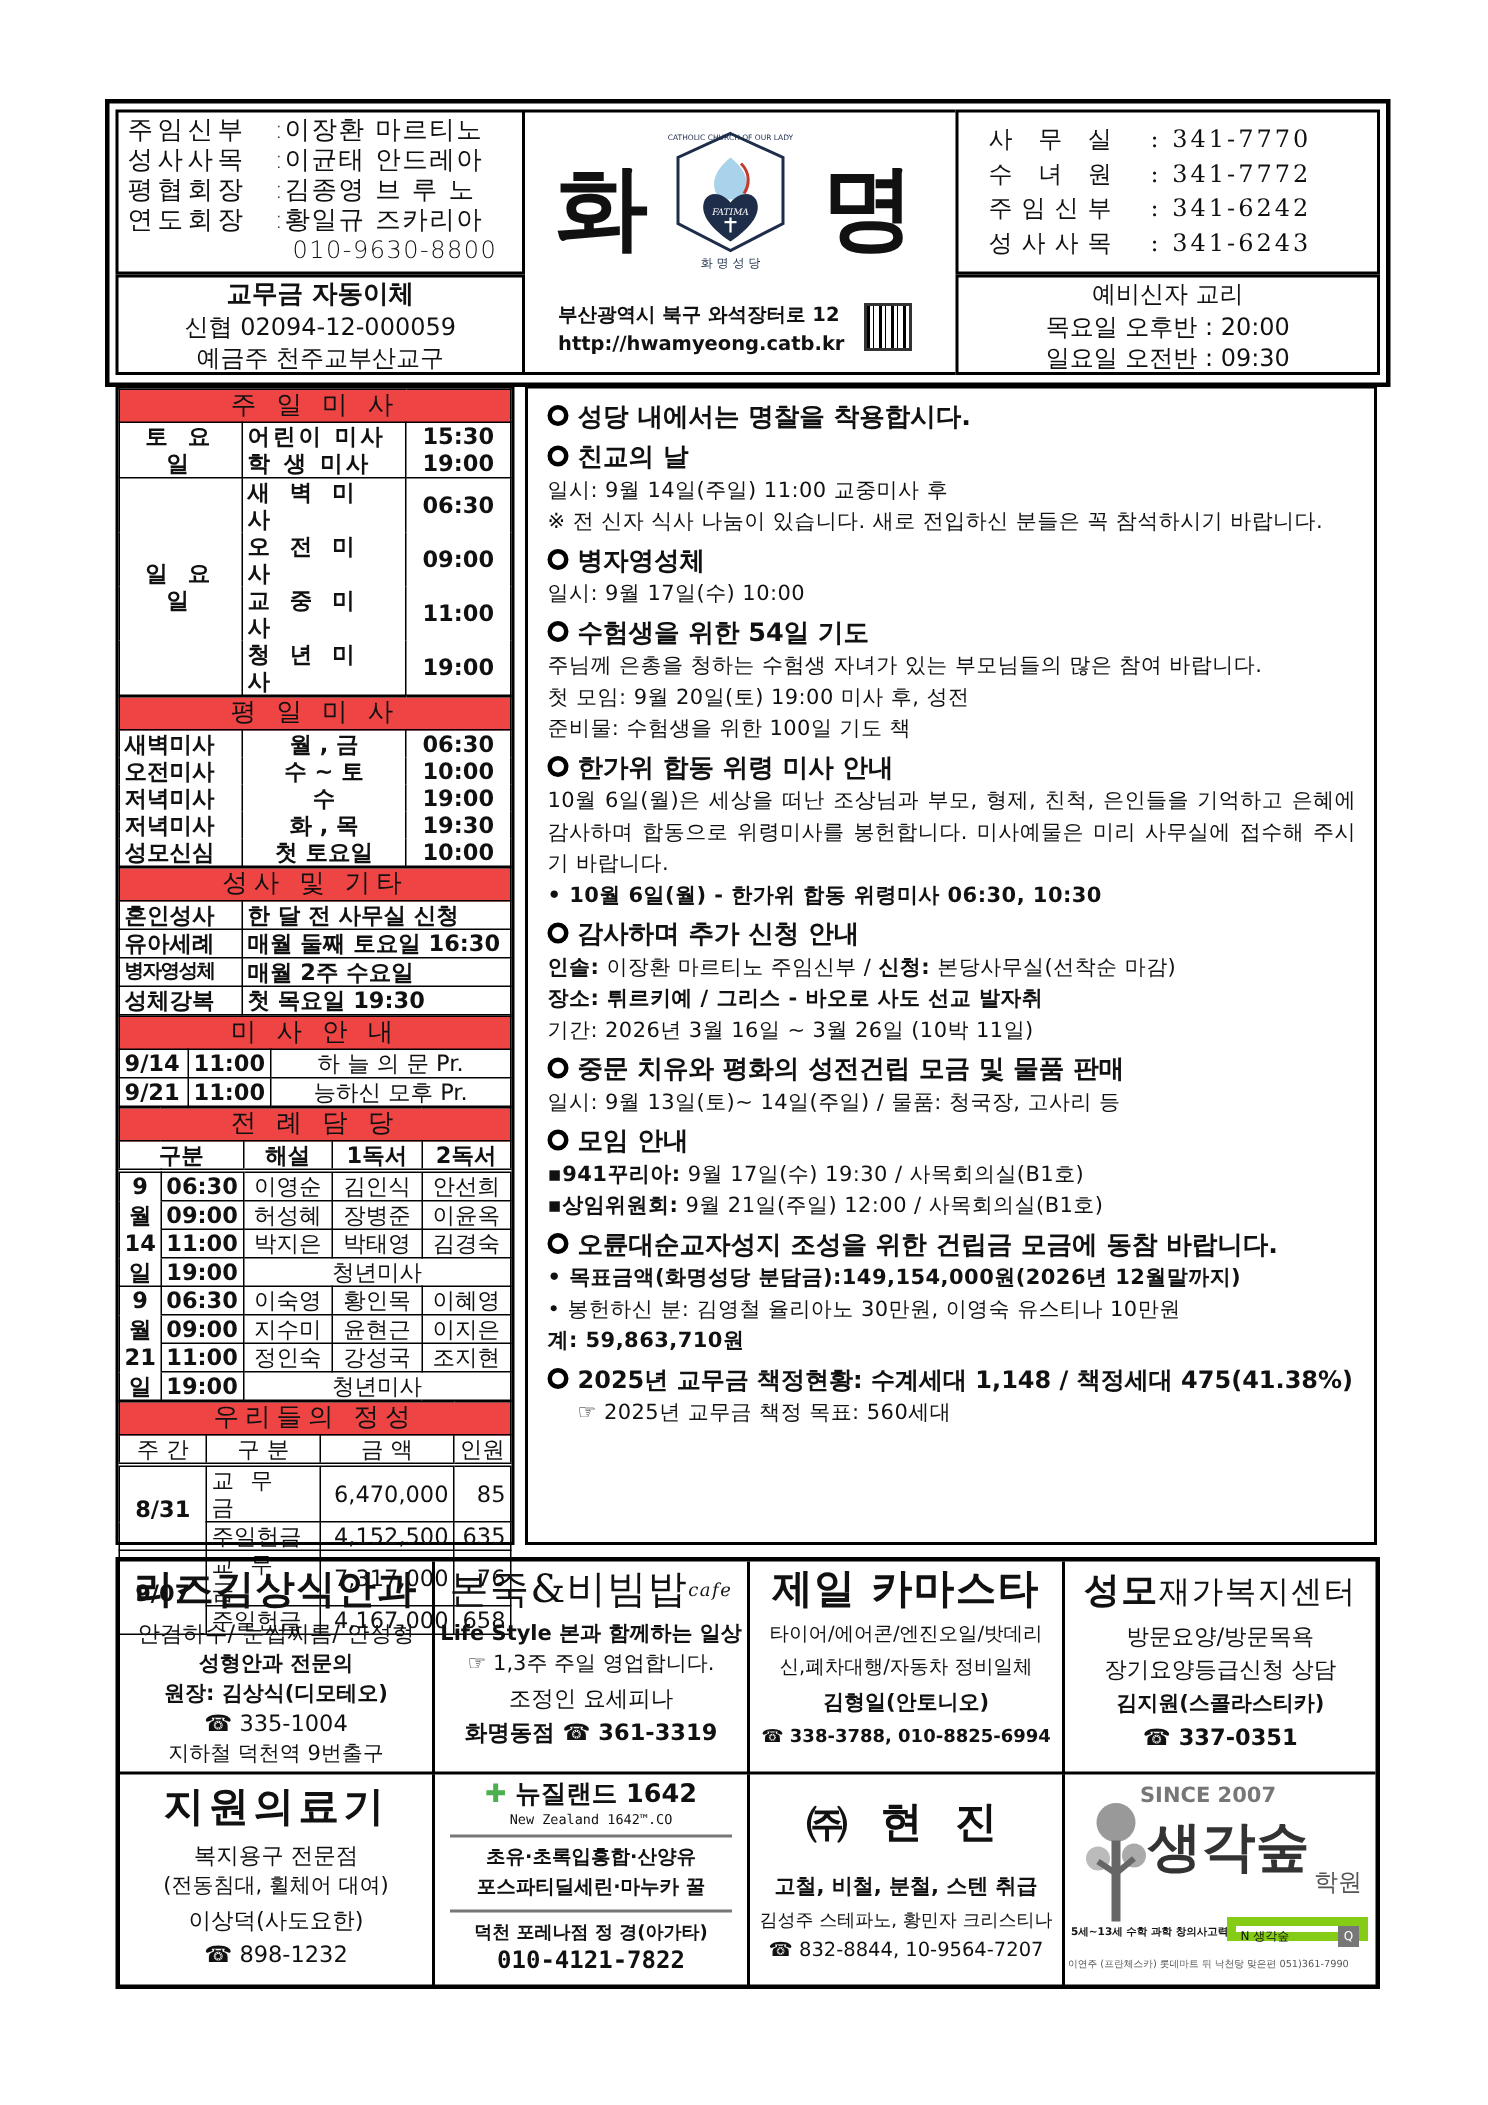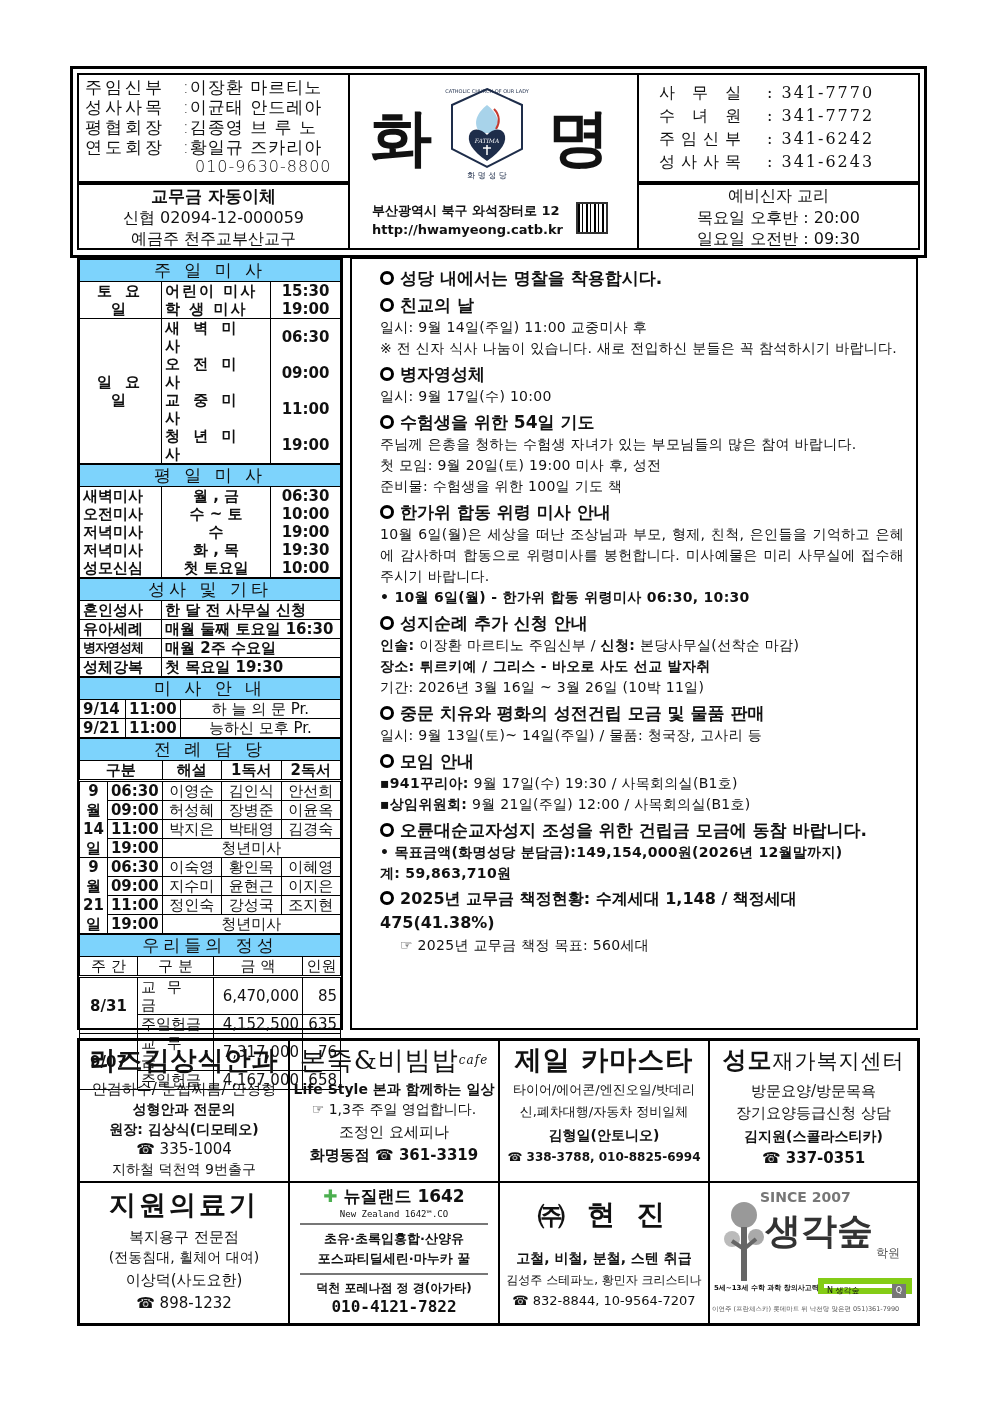--- a/index.html
+++ b/index.html
@@ -30,28 +30,28 @@
   .hdr-right .row { display: flex; font-size: 16px; line-height: 23px; font-family: "DejaVu Serif", serif; letter-spacing: 2px; }
   .hdr-right .k { width: 108px; letter-spacing: 6px; }
   .hdr-right2 { left: 637px; top: 183px; width: 283px; height: 67px; border: 2px solid #000; text-align: center; }
   .hdr-right2 .t { font-size: 16px; line-height: 22px; }
   .hdr-right2 .s { font-size: 16px; line-height: 21px; }
 
   
   .lcol { left: 77px; top: 257px; width: 266px; height: 773px; border: 2px solid #000; }
   table { border-collapse: collapse; width: 100%; }
   .lt td { border: 1px solid #000; font-size: 15px; font-weight: bold; padding: 0 3px; line-height: 18px; }
-  .sec-h { background: #7dd3fc; text-align: center; font-size: 17px !important; font-weight: normal !important; letter-spacing: 4px; line-height: 21px !important; }
+  .sec-h { background: #ef4444; text-align: center; font-size: 17px !important; font-weight: normal !important; letter-spacing: 4px; line-height: 21px !important; }
   .center { text-align: center; }
   .right { text-align: right; }
   .normal { font-weight: normal !important; }
   .double-bottom { border-bottom: 3px double #000 !important; }
 
   
-  .rcol { left: 350px; top: 257px; width: 568px; height: 773px; border: 2px solid #000; padding: 4px 12px 0 28px; }
+  .rcol { left: 350px; top: 257px; width: 568px; height: 773px; border: 2px solid #000; padding: 4px 12px 0 13px; }
   .n-h { font-size: 17px; font-weight: bold; line-height: 24px; margin-top: 3px; }
   .n-h .bul { display: inline-block; width: 14px; height: 14px; border: 3px solid #000; border-radius: 50%; margin-right: 6px; vertical-align: -1px; position: relative; }
   .n-p { font-size: 14px; line-height: 21px; letter-spacing: 0.3px; }
   .n-p b { font-weight: bold; }
 
   
   .ads { left: 77px; top: 1038px; width: 843px; height: 288px; border: 3px solid #000; }
   .ad { position: absolute; width: 210px; height: 142px; border-right: 2px solid #000; border-bottom: 2px solid #000; text-align: center; overflow: hidden; }
   .ad .big { font-size: 27px; font-weight: bold; line-height: 38px; letter-spacing: 1px; }
   .ad .l { font-size: 14px; line-height: 20px; }
@@ -368,34 +368,35 @@
 
   <div class="n-h"><span class="bul"></span><span>수험생을 위한 54일 기도</span></div>
   <div class="n-p">주님께 은총을 청하는 수험생 자녀가 있는 부모님들의 많은 참여 바랍니다.</div>
   <div class="n-p">첫 모임: 9월 20일(토) 19:00 미사 후, 성전</div>
   <div class="n-p">준비물: 수험생을 위한 100일 기도 책</div>
 
   <div class="n-h"><span class="bul"></span><span>한가위 합동 위령 미사 안내</span></div>
   <div class="n-p" style="text-align:justify;">10월 6일(월)은 세상을 떠난 조상님과 부모, 형제, 친척, 은인들을 기억하고 은혜에 감사하며 합동으로 위령미사를 봉헌합니다. 미사예물은 미리 사무실에 접수해 주시기 바랍니다.</div>
   <div class="n-p" style="font-weight:bold;">• 10월 6일(월) - 한가위 합동 위령미사 06:30, 10:30</div>
 
-  <div class="n-h"><span class="bul"></span><span>성지순례 추가 신청 안내</span></div>
+  <div class="n-h"><span class="bul"></span><span>감사하며 추가 신청 안내</span></div>
   <div class="n-p"><b>인솔:</b> <span>이장환 마르티노 주임신부 /</span> <b>신청:</b> <span>본당사무실(선착순 마감)</span></div>
   <div class="n-p" style="font-weight:bold;">장소: 튀르키예 / 그리스 - 바오로 사도 선교 발자취</div>
   <div class="n-p">기간: 2026년 3월 16일 ~ 3월 26일 (10박 11일)</div>
 
   <div class="n-h"><span class="bul"></span><span>중문 치유와 평화의 성전건립 모금 및 물품 판매</span></div>
   <div class="n-p">일시: 9월 13일(토)~ 14일(주일) / 물품: 청국장, 고사리 등</div>
 
   <div class="n-h"><span class="bul"></span><span>모임 안내</span></div>
   <div class="n-p">▪<b>941꾸리아:</b> <span>9월 17일(수) 19:30 / 사목회의실(B1호)</span></div>
   <div class="n-p">▪<b>상임위원회:</b> <span>9월 21일(주일) 12:00 / 사목회의실(B1호)</span></div>
 
   <div class="n-h"><span class="bul"></span><span>오륜대순교자성지 조성을 위한 건립금 모금에 동참 바랍니다.</span></div>
   <div class="n-p" style="font-weight:bold;">• 목표금액(화명성당 분담금):149,154,000원(2026년 12월말까지)</div>
+  <div class="n-p">• 봉헌하신 분: 김영철 율리아노 30만원, 이영숙 유스티나 10만원</div>
   <div class="n-p" style="font-weight:bold;">계: 59,863,710원</div>
 
   <div class="n-h" style="font-size:16px;"><span class="bul"></span><span>2025년 교무금 책정현황: 수계세대 1,148 / 책정세대 475(41.38%)</span></div>
   <div class="n-p" style="padding-left:20px;">☞ 2025년 교무금 책정 목표: 560세대</div>
 </div>
 
 <div class="abs ads">
   <div class="ad" style="left:0;top:0;">
     <div class="big" style="font-size:26px;">리즈김상식안과</div>
     <div class="l" style="font-size:15px;">안검하수/ 눈썹찌름/ 안성형</div>
@@ -453,18 +454,18 @@
     <svg style="position:absolute;left:14px;top:16px;" width="40" height="84" viewBox="0 0 40 84">
       <circle cx="20" cy="16" r="13" fill="#999"></circle>
       <circle cx="8" cy="40" r="8" fill="#bbb"></circle>
       <circle cx="32" cy="38" r="8" fill="#aaa"></circle>
       <rect x="17" y="28" width="6" height="54" fill="#666"></rect>
       <line x1="20" y1="50" x2="8" y2="42" stroke="#666" stroke-width="4"></line>
       <line x1="20" y1="50" x2="32" y2="40" stroke="#666" stroke-width="4"></line>
     </svg>
     <div style="position:absolute;left:50px;top:6px;font-size:14px;font-weight:bold;color:#777;">SINCE 2007</div>
     <div style="position:absolute;left:55px;top:24px;font-size:36px;font-weight:bold;color:#333;">생각숲</div>
-    <div style="position:absolute;left:166px;top:62px;font-size:12px;color:#555;font-family:Liberation Mono, monospace;">학원</div>
+    <div style="position:absolute;left:166px;top:62px;font-size:16px;color:#555;font-family:Liberation Mono, monospace;">학원</div>
     <div style="position:absolute;left:4px;top:100px;font-size:7px;font-weight:bold;">5세~13세 수학 과학 창의사고력</div>
     <div style="position:absolute;left:108px;top:95px;width:94px;height:16px;border:6px solid #84cc16;font-size:8px;line-height:14px;padding-left:3px;text-align:left;"><span>N  생각숲</span><span style="position:absolute;right:0;top:0;width:14px;height:14px;background:#777;color:#fff;text-align:center;">Q</span></div>
     <div style="position:absolute;left:2px;top:122px;font-size:6.5px;color:#555;white-space:nowrap;">이연주 (프란체스카) 롯데마트 뒤 낙천탕 맞은편 051)361-7990</div>
   </div>
 </div>
 
 </body></html>

